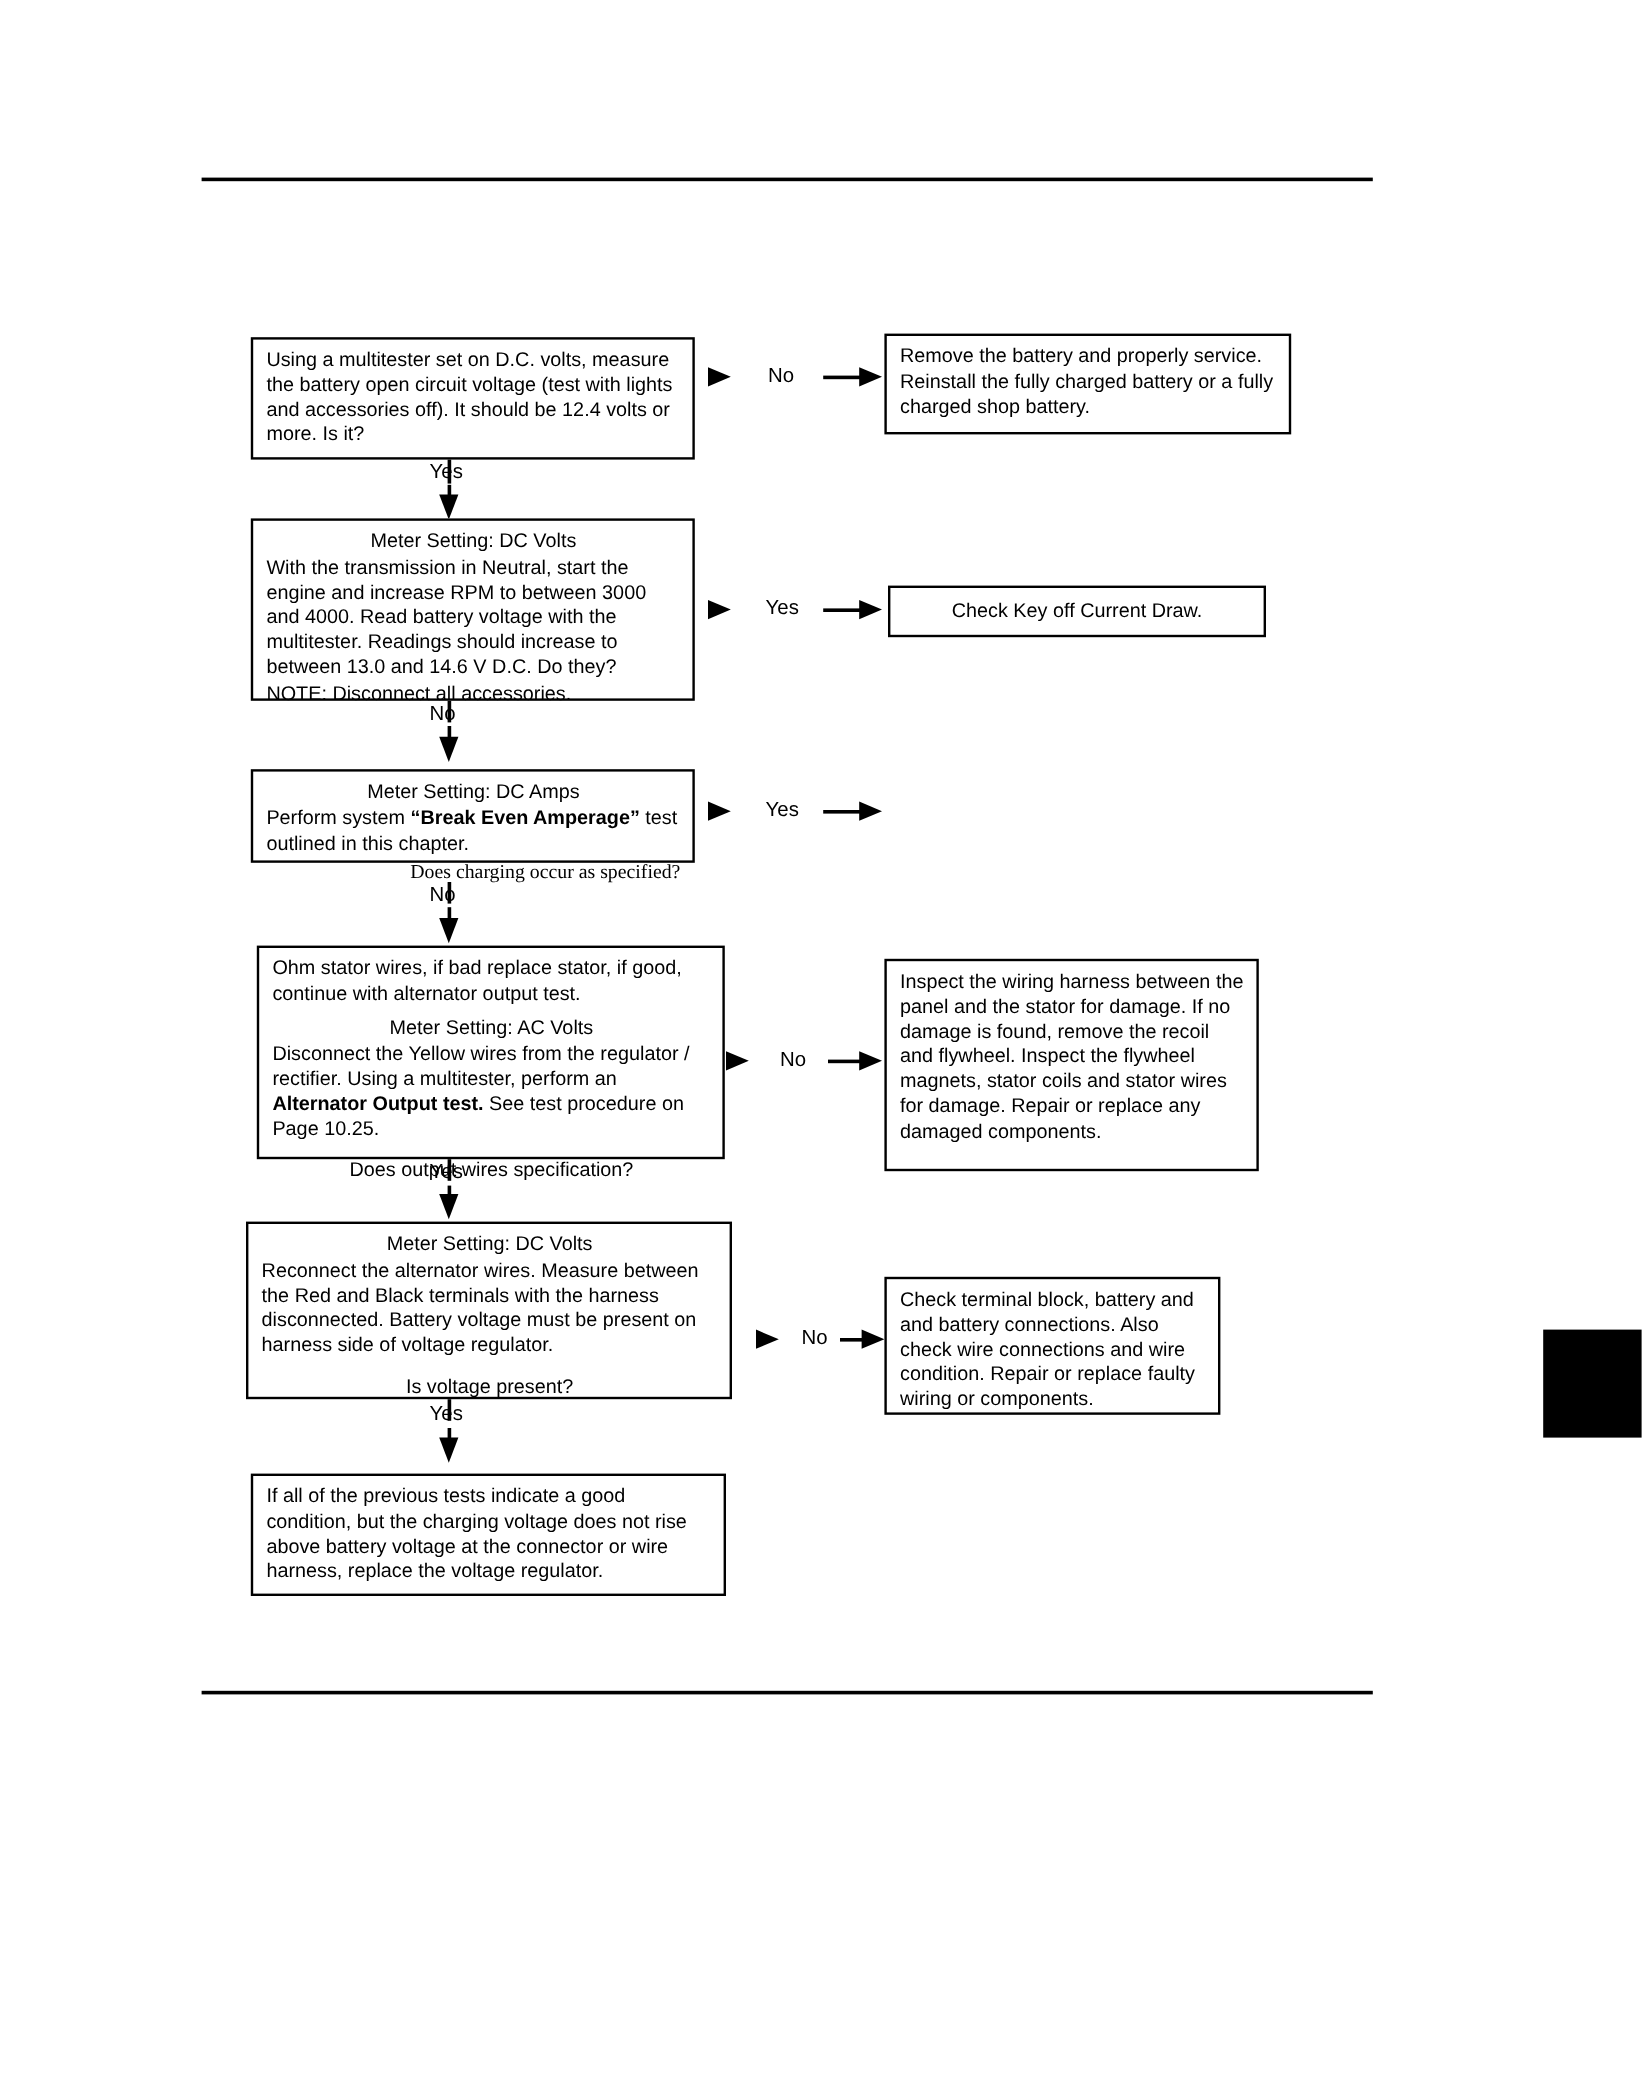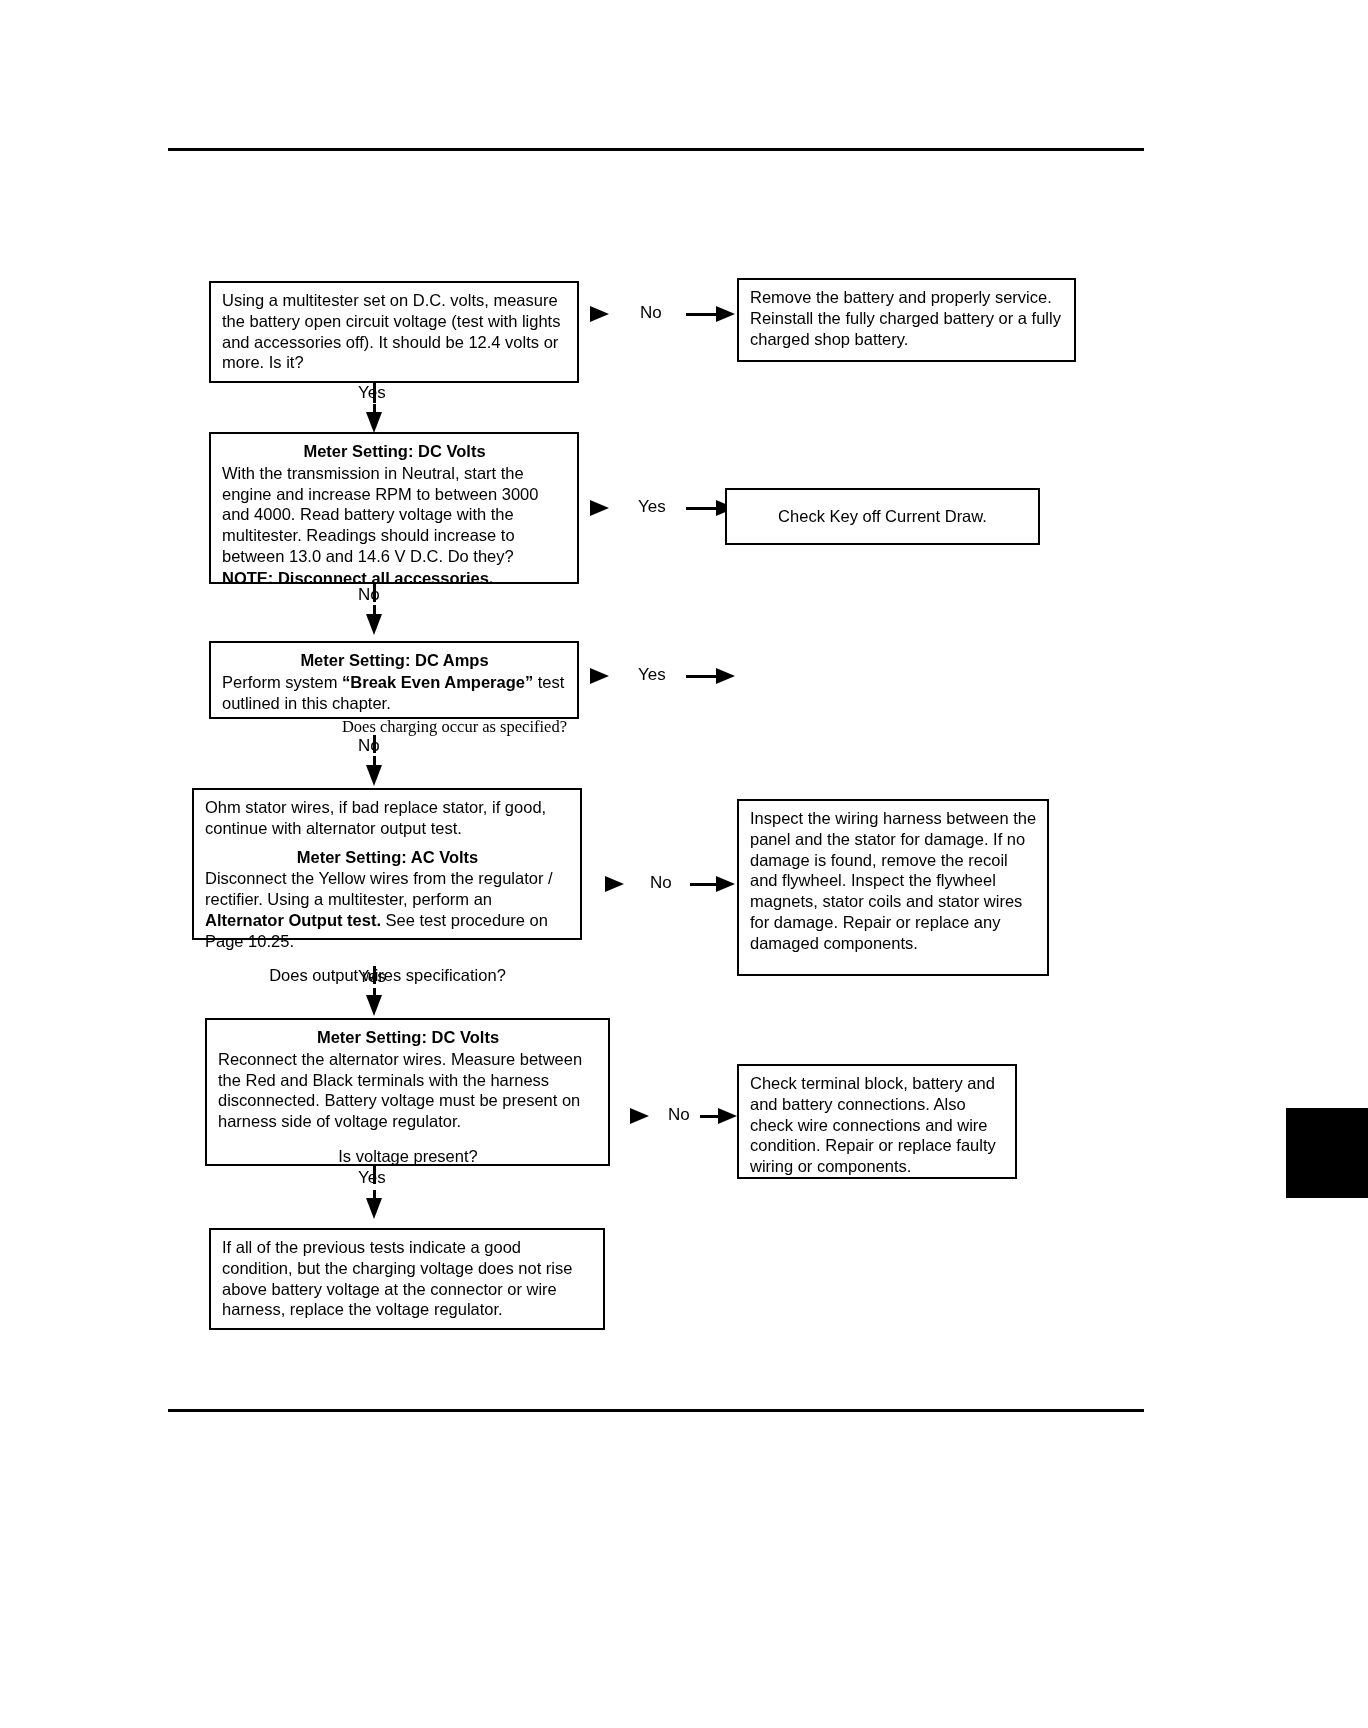--- a/index.html
+++ b/index.html
@@ -44,21 +44,21 @@
   .box {
     position: absolute;
     border: 2.5px solid #000000;
     background: #ffffff;
     box-sizing: border-box;
     font-size: 16.5px;
     line-height: 1.26;
     padding: 7px 10px 7px 11px;
   }
   .box .hdr {
-    font-weight: bold;
+    font-weight: normal;
     text-align: center;
     display: block;
     margin-bottom: 1px;
   }
   .box .body { display: block; }
   .box .q {
     display: block;
     text-align: center;
     margin-top: 14px;
   }
@@ -134,21 +134,21 @@
     <span class="hdr">Meter Setting: DC Volts</span>
     <span class="body">With the transmission in Neutral, start the engine and increase RPM to between 3000 and 4000. Read battery voltage with the multitester. Readings should increase to between 13.0 and 14.6 V D.C. Do they?</span>
     <span class="hdr" style="text-align:left; margin-top:1px;">NOTE: Disconnect all accessories.</span>
   </div>
 
   <div class="arrow-right" style="left:590px; top:500px;"></div>
   <div class="edge-label" style="left:638px; top:498px;">Yes</div>
   <div class="hline" style="left:686px; top:507px; width:34px;"></div>
   <div class="arrow-right" style="left:716px; top:500px;"></div>
 
-  <div class="box center-only" style="left:725px; top:488px; width:315px; height:57px;">
+  <div class="box center-only" style="left:740px; top:488px; width:315px; height:43px;">
     <span class="body">Check Key off Current Draw.</span>
   </div>
 
   <div class="vline" style="left:373px; top:584px; height:18px;"></div>
   <div class="edge-label" style="left:358px; top:586px;">No</div>
   <div class="vline" style="left:373px; top:605px; height:18px;"></div>
   <div class="arrow-down" style="left:366px; top:614px;"></div>
 
   <div class="box" style="left:209px; top:641px; width:370px; height:78px;">
     <span class="hdr">Meter Setting: DC Amps</span>
@@ -160,21 +160,21 @@
   <div class="edge-label" style="left:638px; top:666px;">Yes</div>
   <div class="hline" style="left:686px; top:675px; width:34px;"></div>
   <div class="arrow-right" style="left:716px; top:668px;"></div>
 
 
   <div class="vline" style="left:373px; top:735px; height:18px;"></div>
   <div class="edge-label" style="left:358px; top:737px;">No</div>
   <div class="vline" style="left:373px; top:756px; height:18px;"></div>
   <div class="arrow-down" style="left:366px; top:765px;"></div>
 
-  <div class="box" style="left:192px; top:788px; width:390px; height:152px;">
+  <div class="box" style="left:214px; top:788px; width:390px; height:178px;">
     <span class="body">Ohm stator wires, if bad replace stator, if good, continue with alternator output test.</span>
     <span class="hdr" style="margin-top:8px;">Meter Setting: AC Volts</span>
     <span class="body"><span>Disconnect the Yellow wires from the regulator / rectifier. Using a multitester, perform an </span><b>Alternator Output test.</b><span> See test procedure on Page 10.25.</span></span>
     <span class="q">Does output wires specification?</span>
   </div>
 
   <div class="arrow-right" style="left:605px; top:876px;"></div>
   <div class="edge-label" style="left:650px; top:874px;">No</div>
   <div class="hline" style="left:690px; top:883px; width:30px;"></div>
   <div class="arrow-right" style="left:716px; top:876px;"></div>

